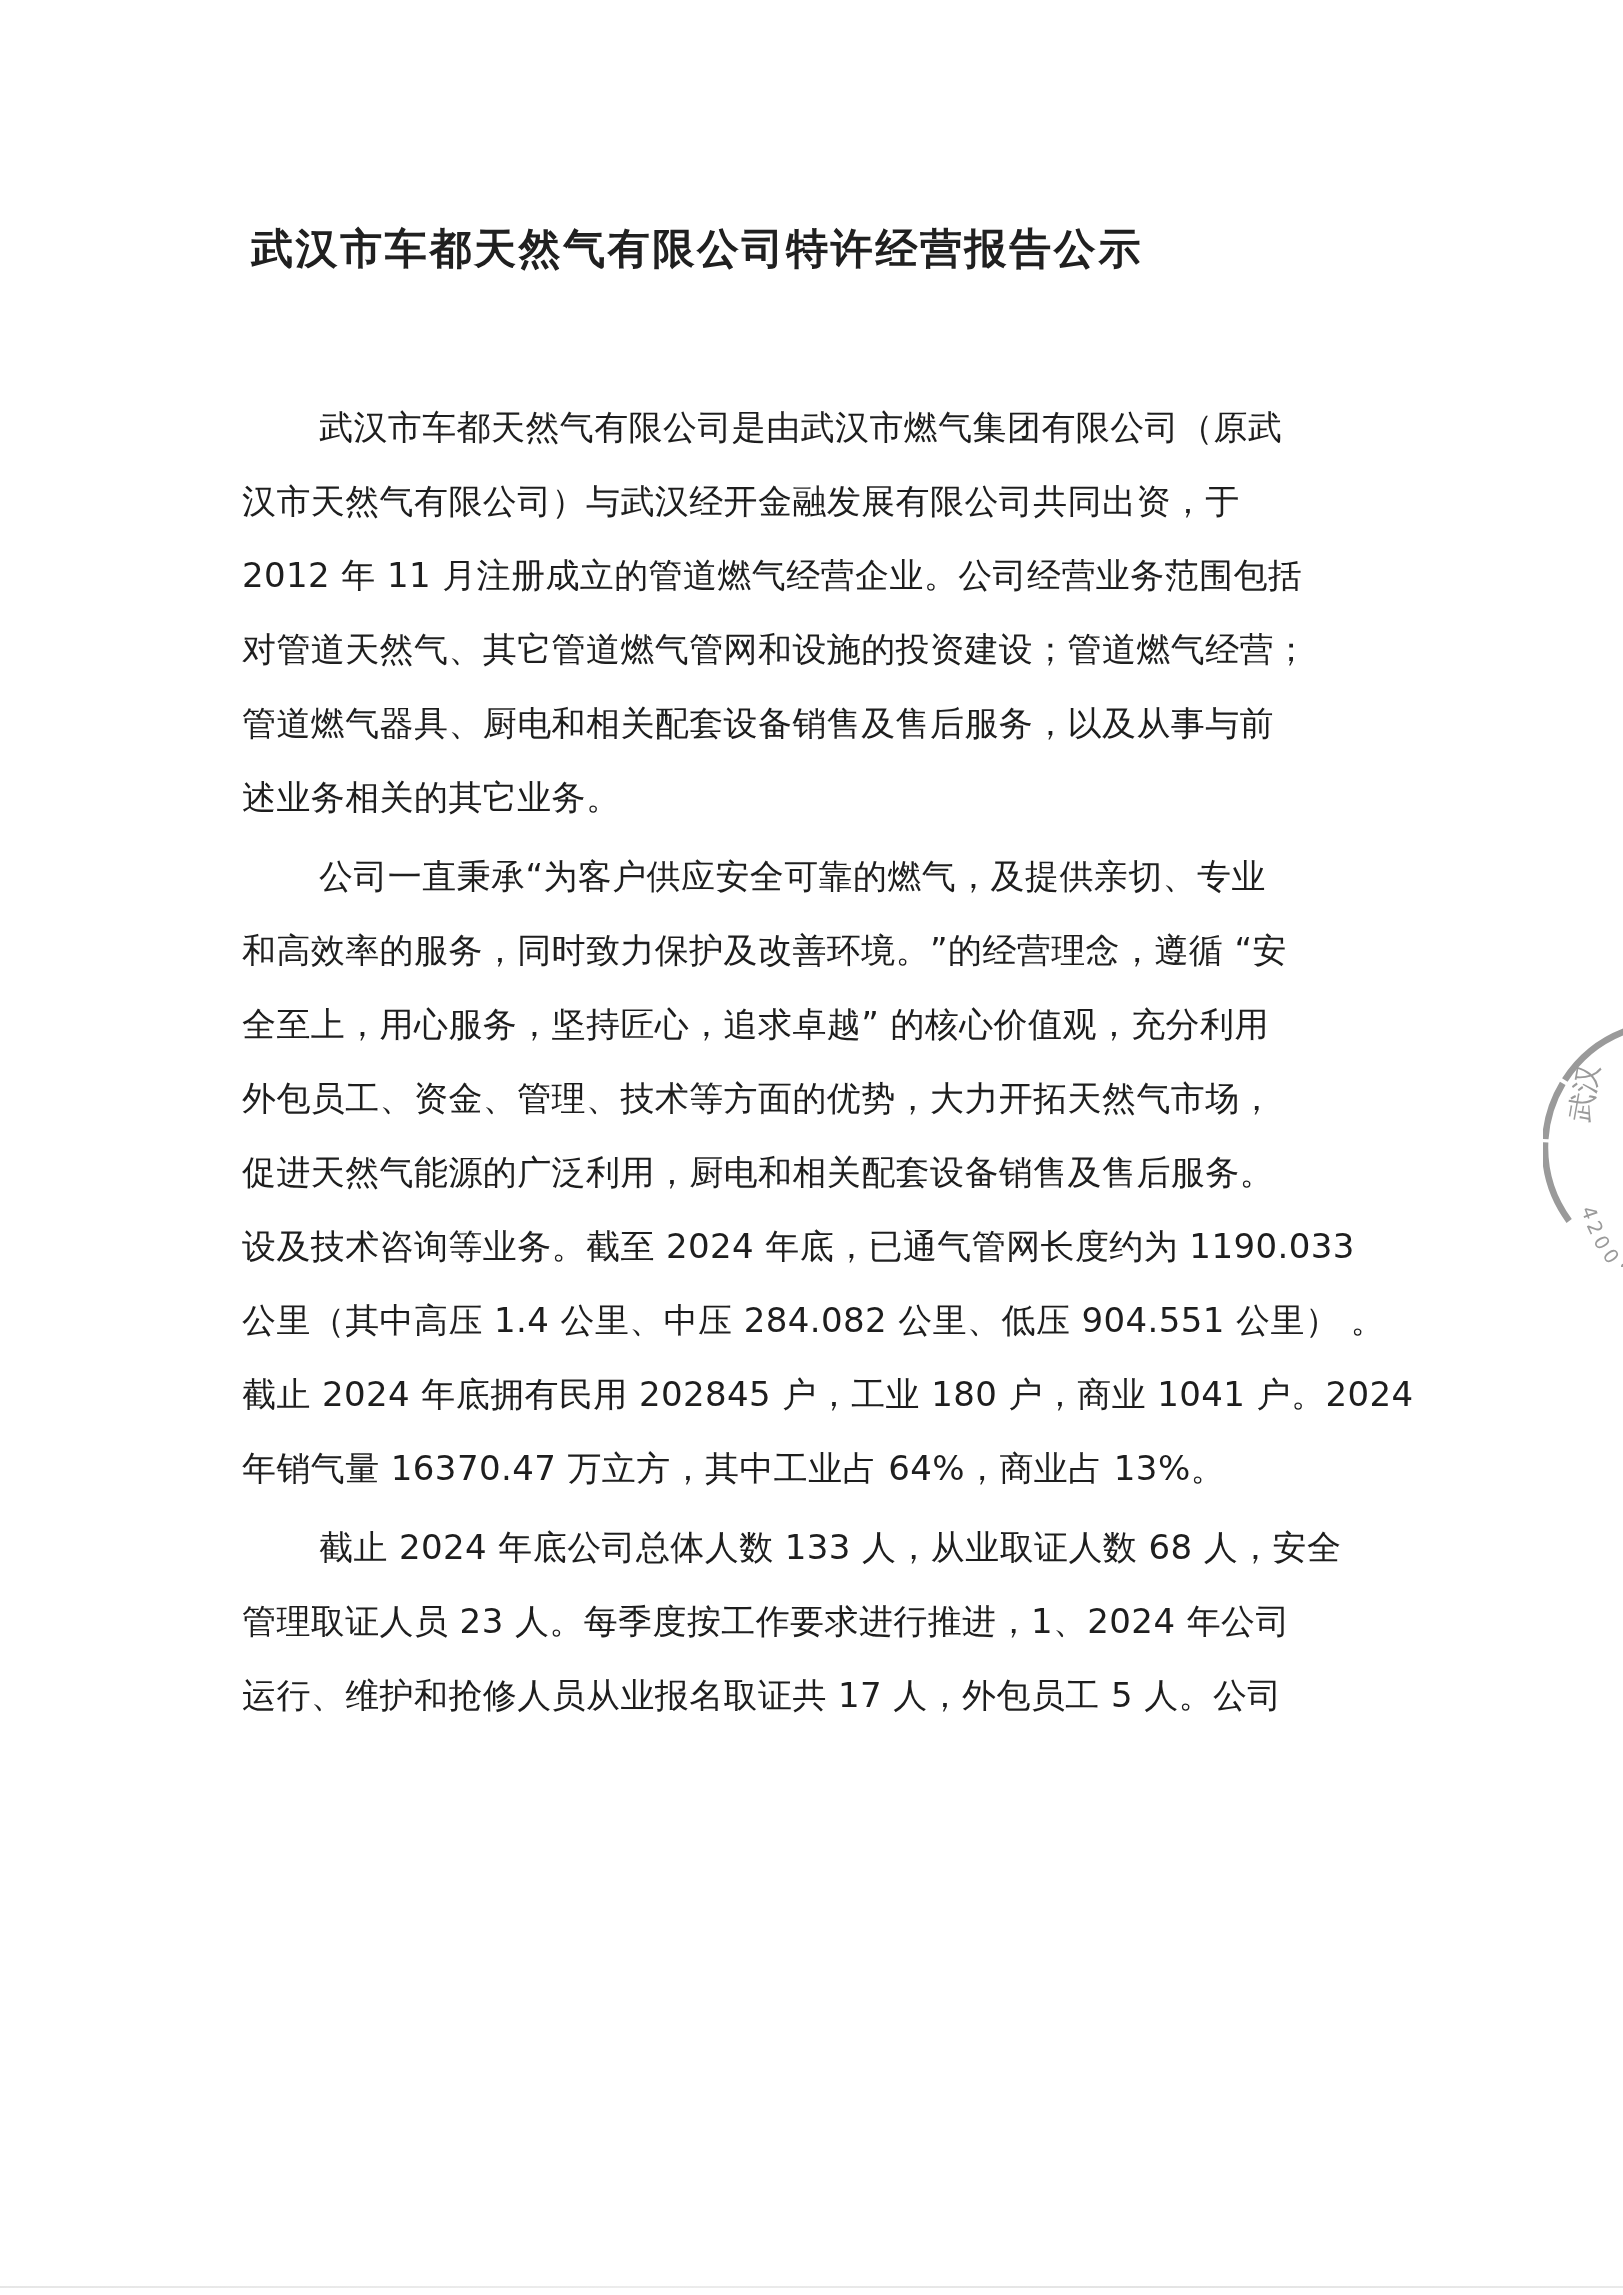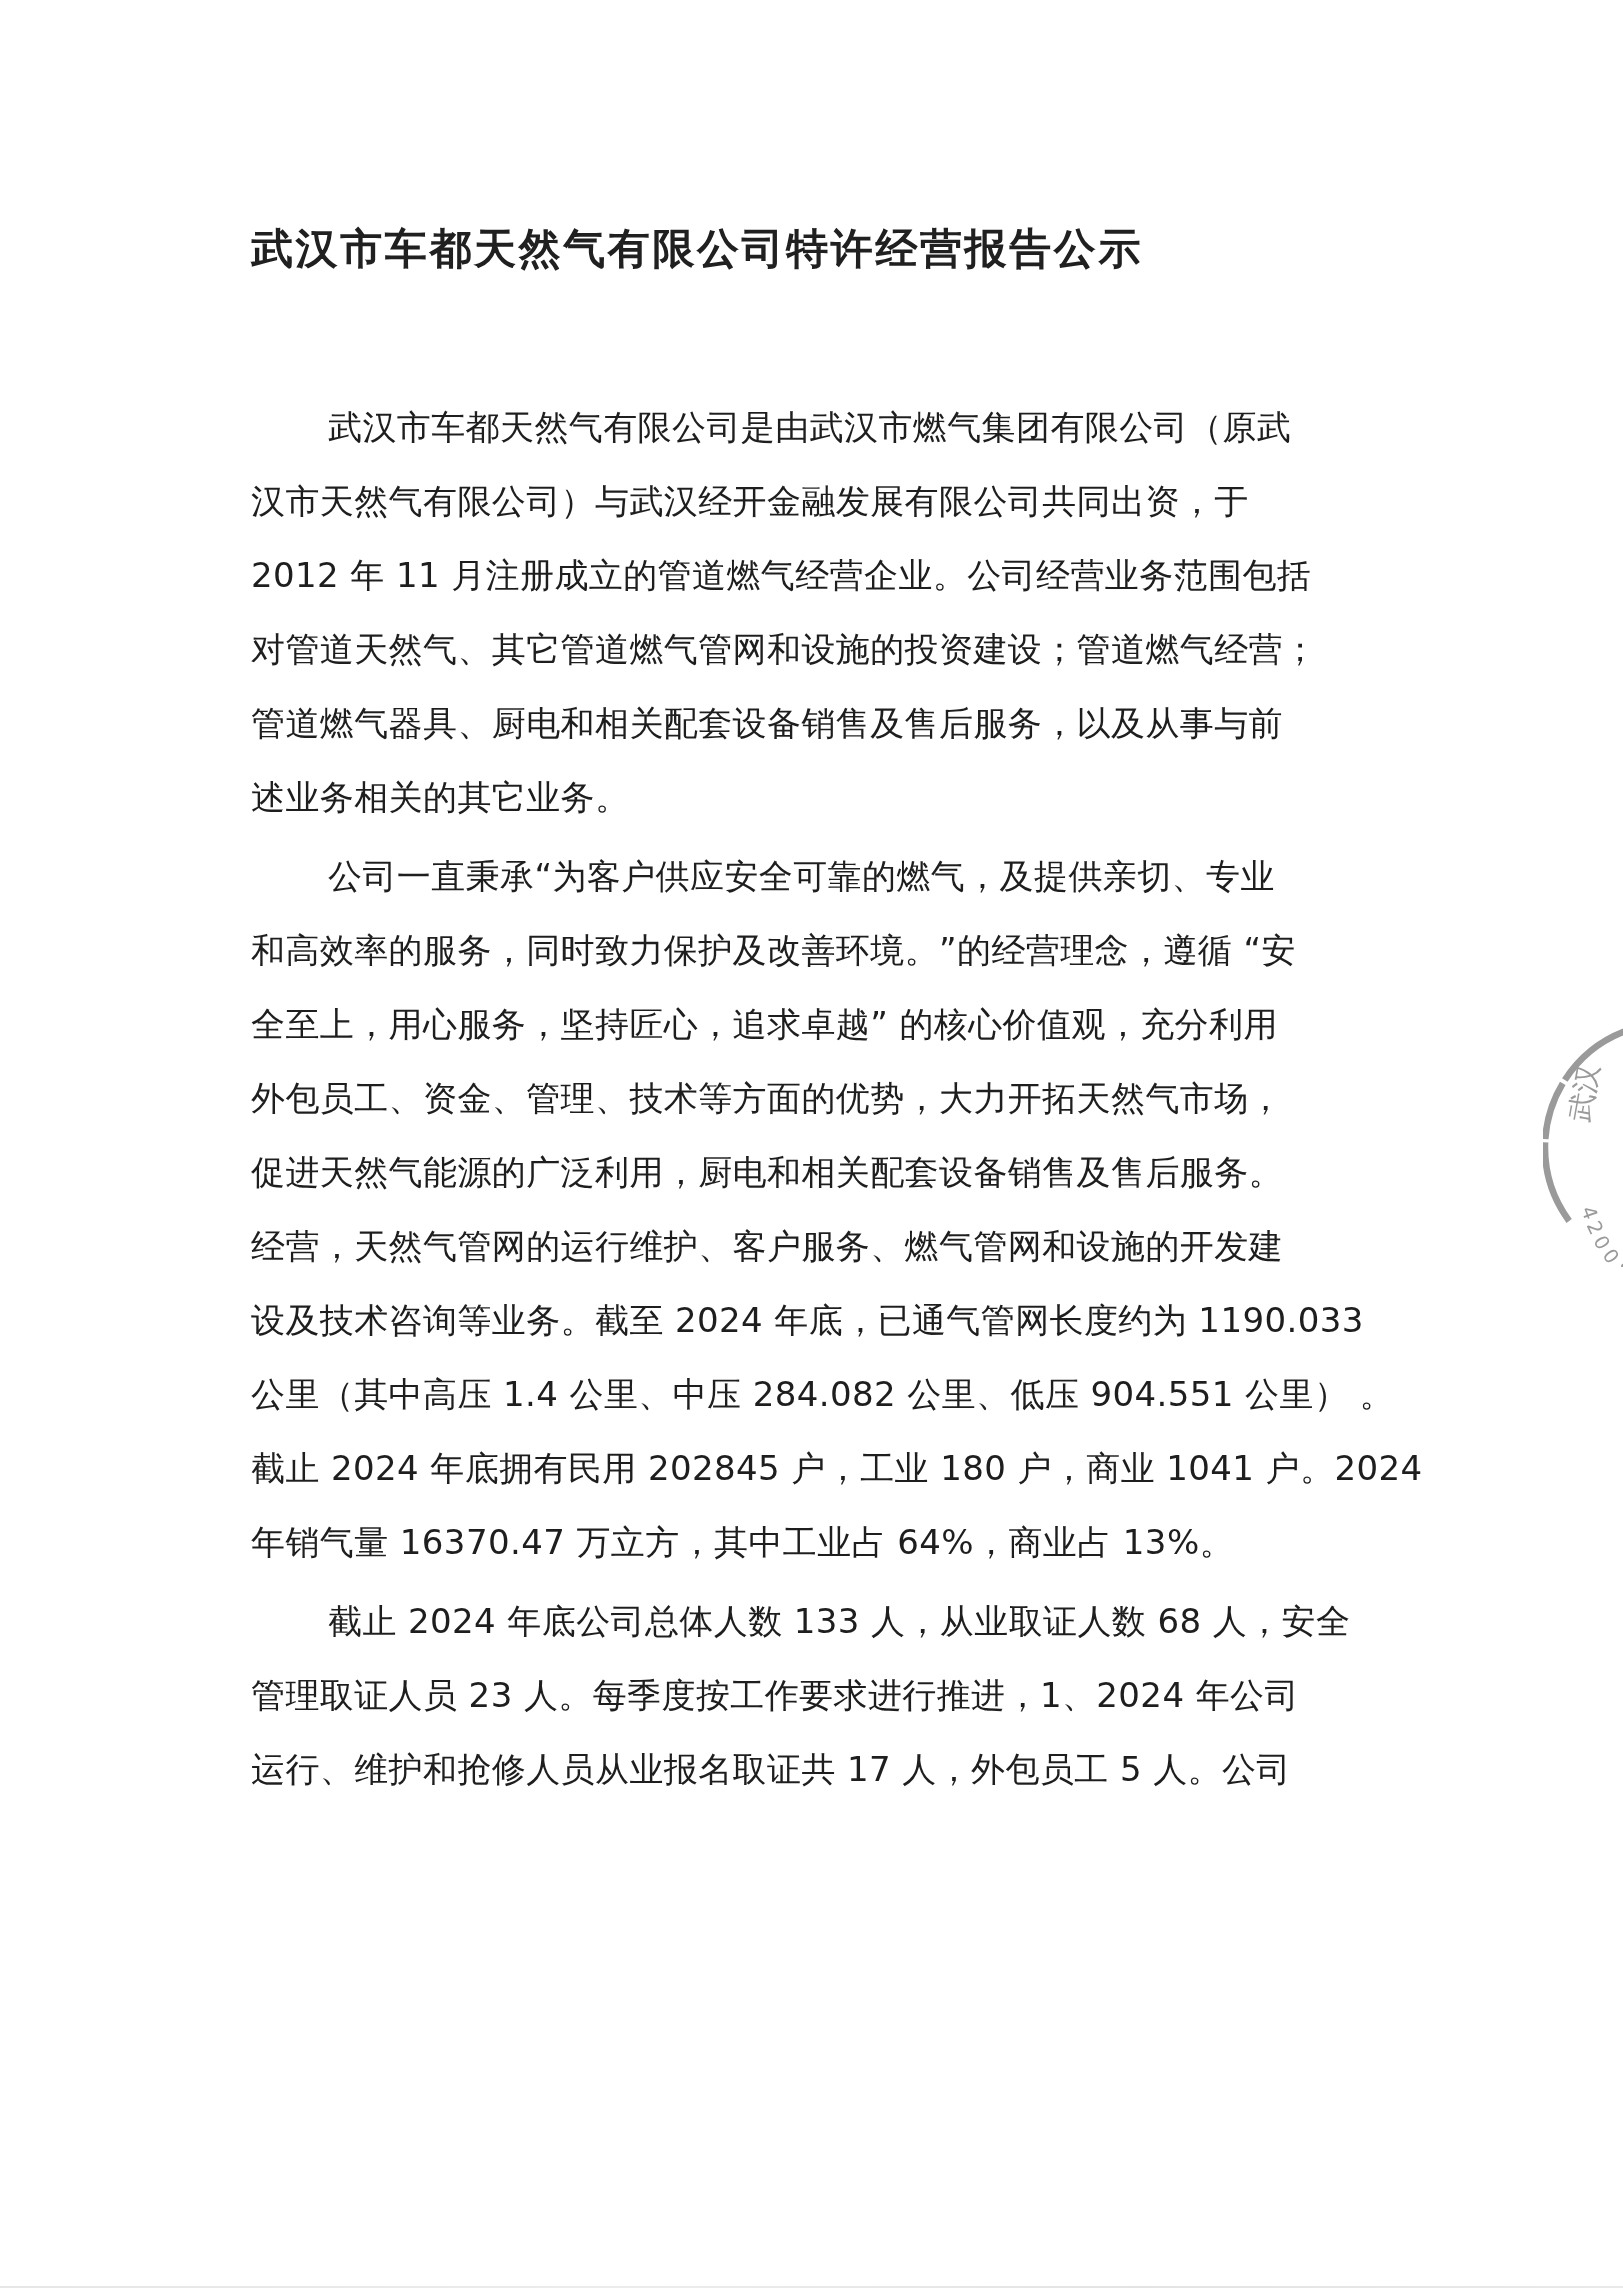--- a/index.html
+++ b/index.html
@@ -37,21 +37,20 @@
   }
   .body-text {
     position: absolute;
     left: 242px;
     top: 390px;
     width: 1132px;
   }
   .line {
     display: block;
     white-space: nowrap;
-    margin-left: 9px;
   }
   .line.indent {
     padding-left: 77px;
   }
   
   .seal {
     position: absolute;
     left: 1543px;
     top: 1005px;
     width: 170px;
@@ -85,21 +84,20 @@
       <span class="line">管道燃气器具、厨电和相关配套设备销售及售后服务，以及从事与前</span>
       <span class="line">述业务相关的其它业务。</span>
     </div>
 
     <div class="para-block gap">
       <span class="line indent">公司一直秉承“为客户供应安全可靠的燃气，及提供亲切、专业</span>
       <span class="line">和高效率的服务，同时致力保护及改善环境。”的经营理念，遵循 “安</span>
       <span class="line">全至上，用心服务，坚持匠心，追求卓越” 的核心价值观，充分利用</span>
       <span class="line">外包员工、资金、管理、技术等方面的优势，大力开拓天然气市场，</span>
       <span class="line">促进天然气能源的广泛利用，厨电和相关配套设备销售及售后服务。</span>
-      <span class="line">经营，天然气管网的运行维护、客户服务、燃气管网和设施的开发建</span>
       <span class="line">设及技术咨询等业务。截至 2024 年底，已通气管网长度约为 1190.033</span>
       <span class="line">公里（其中高压 1.4 公里、中压 284.082 公里、低压 904.551 公里）  。</span>
       <span class="line">截止 2024 年底拥有民用 202845 户，工业 180 户，商业 1041 户。2024</span>
       <span class="line">年销气量 16370.47 万立方，其中工业占 64%，商业占 13%。</span>
     </div>
 
     <div class="para-block gap">
       <span class="line indent">截止 2024 年底公司总体人数 133 人，从业取证人数 68 人，安全</span>
       <span class="line">管理取证人员 23 人。每季度按工作要求进行推进，1、2024 年公司</span>
       <span class="line">运行、维护和抢修人员从业报名取证共 17 人，外包员工 5 人。公司</span>

